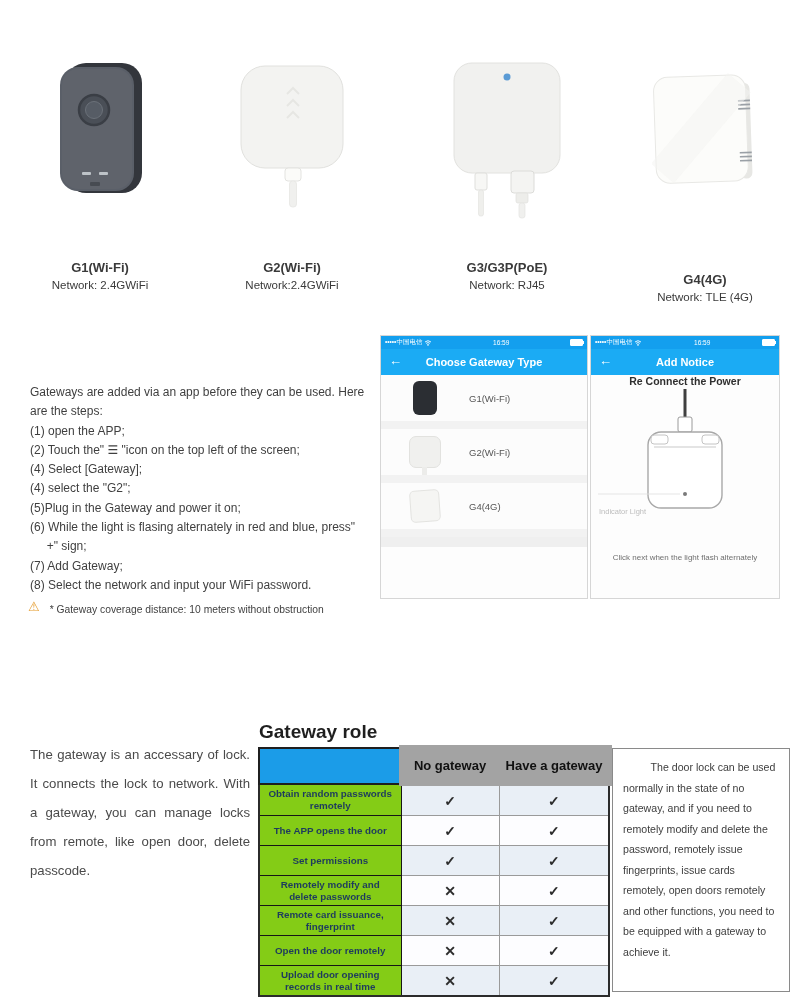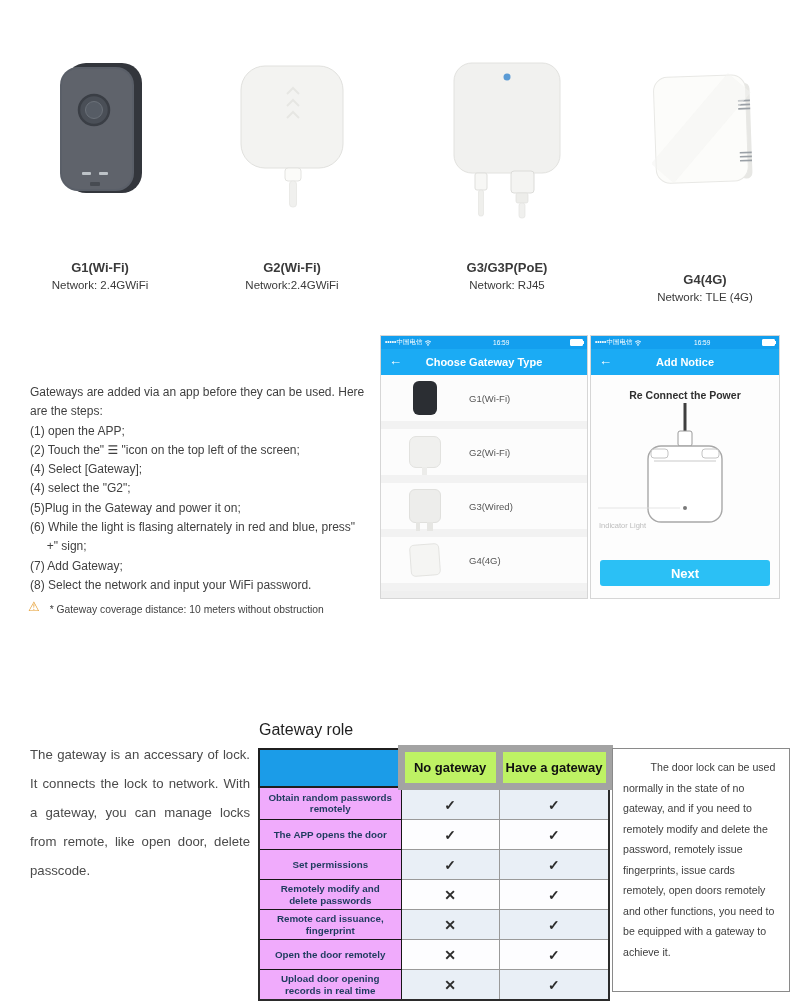--- a/index.html
+++ b/index.html
@@ -39,36 +39,36 @@
   .plist-label{font-size:9.5px;color:#555;}
   .t-g1{width:24px;height:34px;background:#2b2e33;border-radius:6px;}
   .t-g2{width:30px;height:30px;background:#f0f0ee;border:1px solid #e2e2df;border-radius:7px;position:relative;}
   .t-g2:after{content:"";position:absolute;left:12px;bottom:-8px;width:5px;height:8px;background:#ececea;}
   .t-g3{width:30px;height:32px;background:#ededeb;border:1px solid #e0e0dd;border-radius:6px;position:relative;}
   .t-g3:before{content:"";position:absolute;left:6px;bottom:-9px;width:4px;height:9px;background:#e6e6e3;}
   .t-g3:after{content:"";position:absolute;right:7px;bottom:-9px;width:6px;height:9px;background:#e6e6e3;}
   .t-g4{width:28px;height:30px;background:#f5f5f3;border:1px solid #e3e3e0;border-radius:5px;transform:rotate(-4deg);}
   .phone-bottom{height:10px;background:#efefef;}
 
-  .p2-sub{font-size:10.5px;font-weight:bold;color:#2f2f2f;text-align:center;margin-top:14px;}
+  .p2-sub{font-size:10.5px;font-weight:bold;color:#2f2f2f;text-align:center;}
   .p2-draw{position:relative;height:158px;margin-top:2px;}
   .indicator-label{position:absolute;left:8px;top:118px;font-size:7.5px;color:#bdbdbd;}
   .p2-caption{font-size:8px;color:#6f6f6f;text-align:center;margin-top:6px;}
   .next-btn{position:absolute;left:9px;right:9px;bottom:12px;height:26px;background:#2bc0f5;color:#fff;
     font-weight:bold;font-size:13px;border-radius:3px;display:flex;align-items:center;justify-content:center;cursor:pointer;}
 
   
   .bottom-left{position:absolute;left:30px;top:740px;width:220px;font-size:13.2px;color:#4a4a4a;line-height:29px;text-align:justify;}
-  .role-heading{position:absolute;left:259px;top:721px;font-size:16px;font-weight:normal;color:#1f1f1f;}
+  .role-heading{position:absolute;left:259px;top:721px;font-size:19px;font-weight:bold;color:#1f1f1f;}
   .role-table{position:absolute;left:258px;top:745px;border-collapse:collapse;table-layout:fixed;}
   .role-table col.c0{width:142px;} .role-table col.c1{width:98px;} .role-table col.c2{width:110px;}
-  .role-table th{background:#bef264;border:7px solid #a3a3a3;font-size:13px;color:#111;height:29px;font-weight:bold;}
+  .role-table th{background:#a3a3a3;border:5px solid #a3a3a3;font-size:13px;color:#111;height:29px;font-weight:bold;}
   .role-table th.corner{background:#1b9ce8;border:2px solid #1f1f1f;}
   .role-table td{height:27px;text-align:center;}
-  .role-table td.lbl{background:#f0abfc;color:#1e3b5e;font-size:9.8px;font-weight:bold;border:1px solid #161616;line-height:1.2;padding:0 6px;}
+  .role-table td.lbl{background:#84cc16;color:#1e3b5e;font-size:9.8px;font-weight:bold;border:1px solid #161616;line-height:1.2;padding:0 6px;}
   .role-table td.mark{border:1px solid #9a9a9a;font-size:14px;color:#2d2d2d;font-weight:bold;}
   .role-table tr.pale td.mark{background:#e9eff6;}
   .role-table tr.plain td.mark{background:#fdfdff;}
   .role-table{border:2px solid #2b2b2b;}
   .side-note{position:absolute;left:612px;top:748px;width:178px;height:244px;border:1px solid #8a8a8a;background:#fff;
     box-sizing:border-box;padding:8px 10px 0 10px;font-size:10.6px;color:#3d3d3d;line-height:20.5px;overflow:hidden;}
   .side-note p{margin:0;text-indent:2.6em;}
 </style>
 </head>
 <body>
@@ -180,26 +180,20 @@
       <span class="plist-label">G1(Wi-Fi)</span>
     </div>
     <div class="plist-item">
       <span class="thumb-wrap">
           <span class="t-g2"></span>
         </span>
       <span class="plist-label">G2(Wi-Fi)</span>
     </div>
     <div class="plist-item">
       <span class="thumb-wrap">
-          <span class="t-g3"></span>
-        </span>
-      <span class="plist-label">G3(Wired)</span>
-    </div>
-    <div class="plist-item">
-      <span class="thumb-wrap">
           <span class="t-g4"></span>
         </span>
       <span class="plist-label">G4(4G)</span>
     </div>
   </div>
   <div class="phone-bottom"></div>
 </div>
 
 <div class="phone phone2">
   <div class="statusbar">
@@ -227,21 +221,20 @@
       <rect x="56" y="43" width="74" height="76" rx="13" fill="#fff" stroke="#a8a8a8" stroke-width="1.4"></rect>
       <rect x="59" y="46" width="17" height="9" rx="3" fill="none" stroke="#c4c4c4" stroke-width="1"></rect>
       <rect x="110" y="46" width="17" height="9" rx="3" fill="none" stroke="#c4c4c4" stroke-width="1"></rect>
       <path d="M62 58 h62" stroke="#c9c9c9" stroke-width="1"></path>
       <line x1="6" y1="105" x2="88" y2="105" stroke="#dedede" stroke-width="0.8"></line>
       <circle cx="93" cy="105" r="2" fill="#7a7a7a"></circle>
     </svg>
     <span class="indicator-label">Indicator Light</span>
   </div>
   <div class="p2-caption">Click next when the light flash alternately</div>
-  <div class="next-btn">Next</div>
 </div>
 
 <div class="bottom-left">The gateway is an accessary of lock. It connects the lock to network. With a gateway, you can manage locks from remote, like open door, delete passcode.</div>
 
 <div class="role-heading">Gateway role</div>
 
 <table class="role-table">
   <colgroup>
       <col class="c0">
       <col class="c1">

